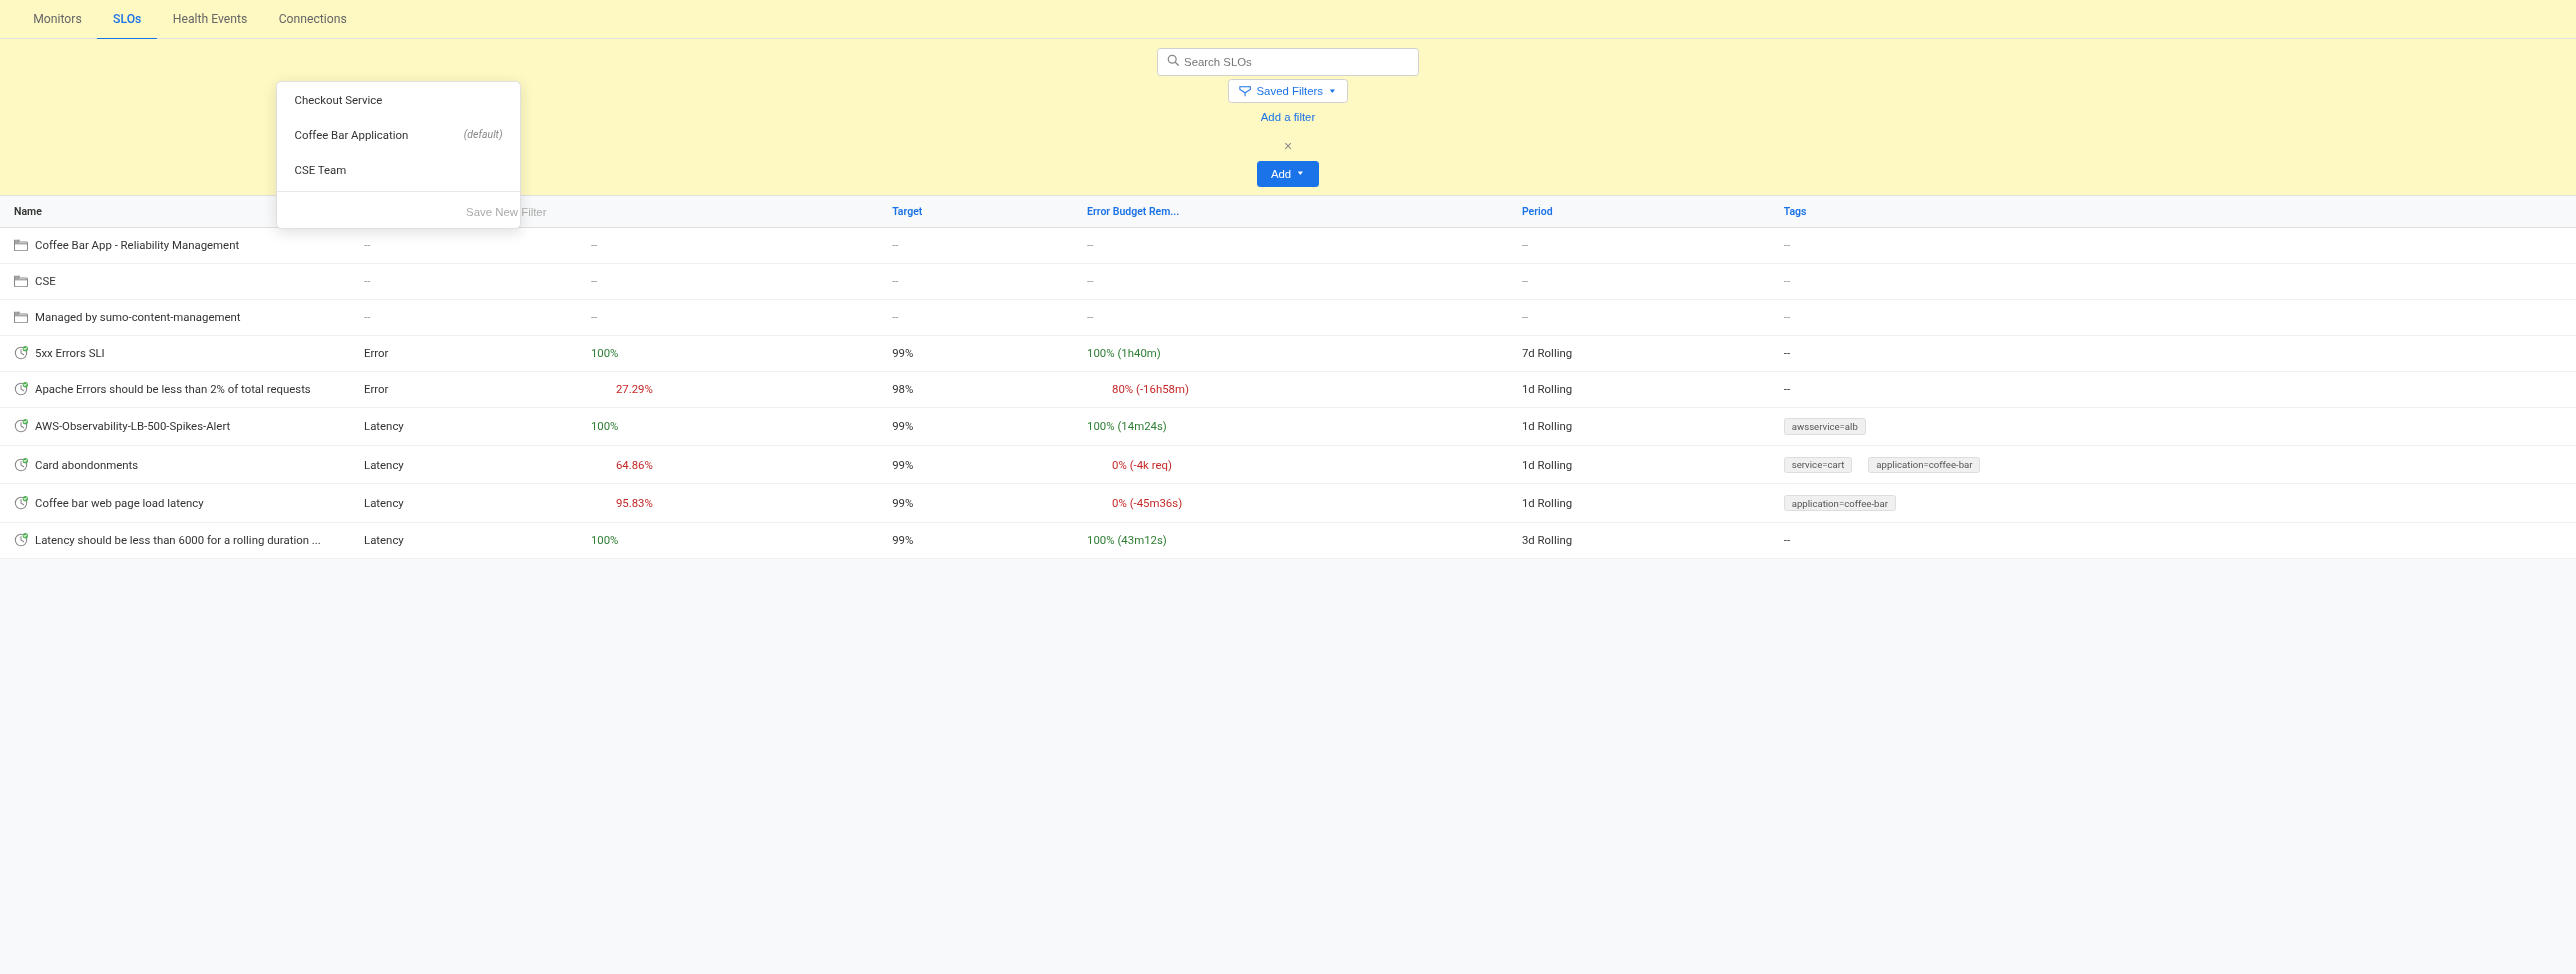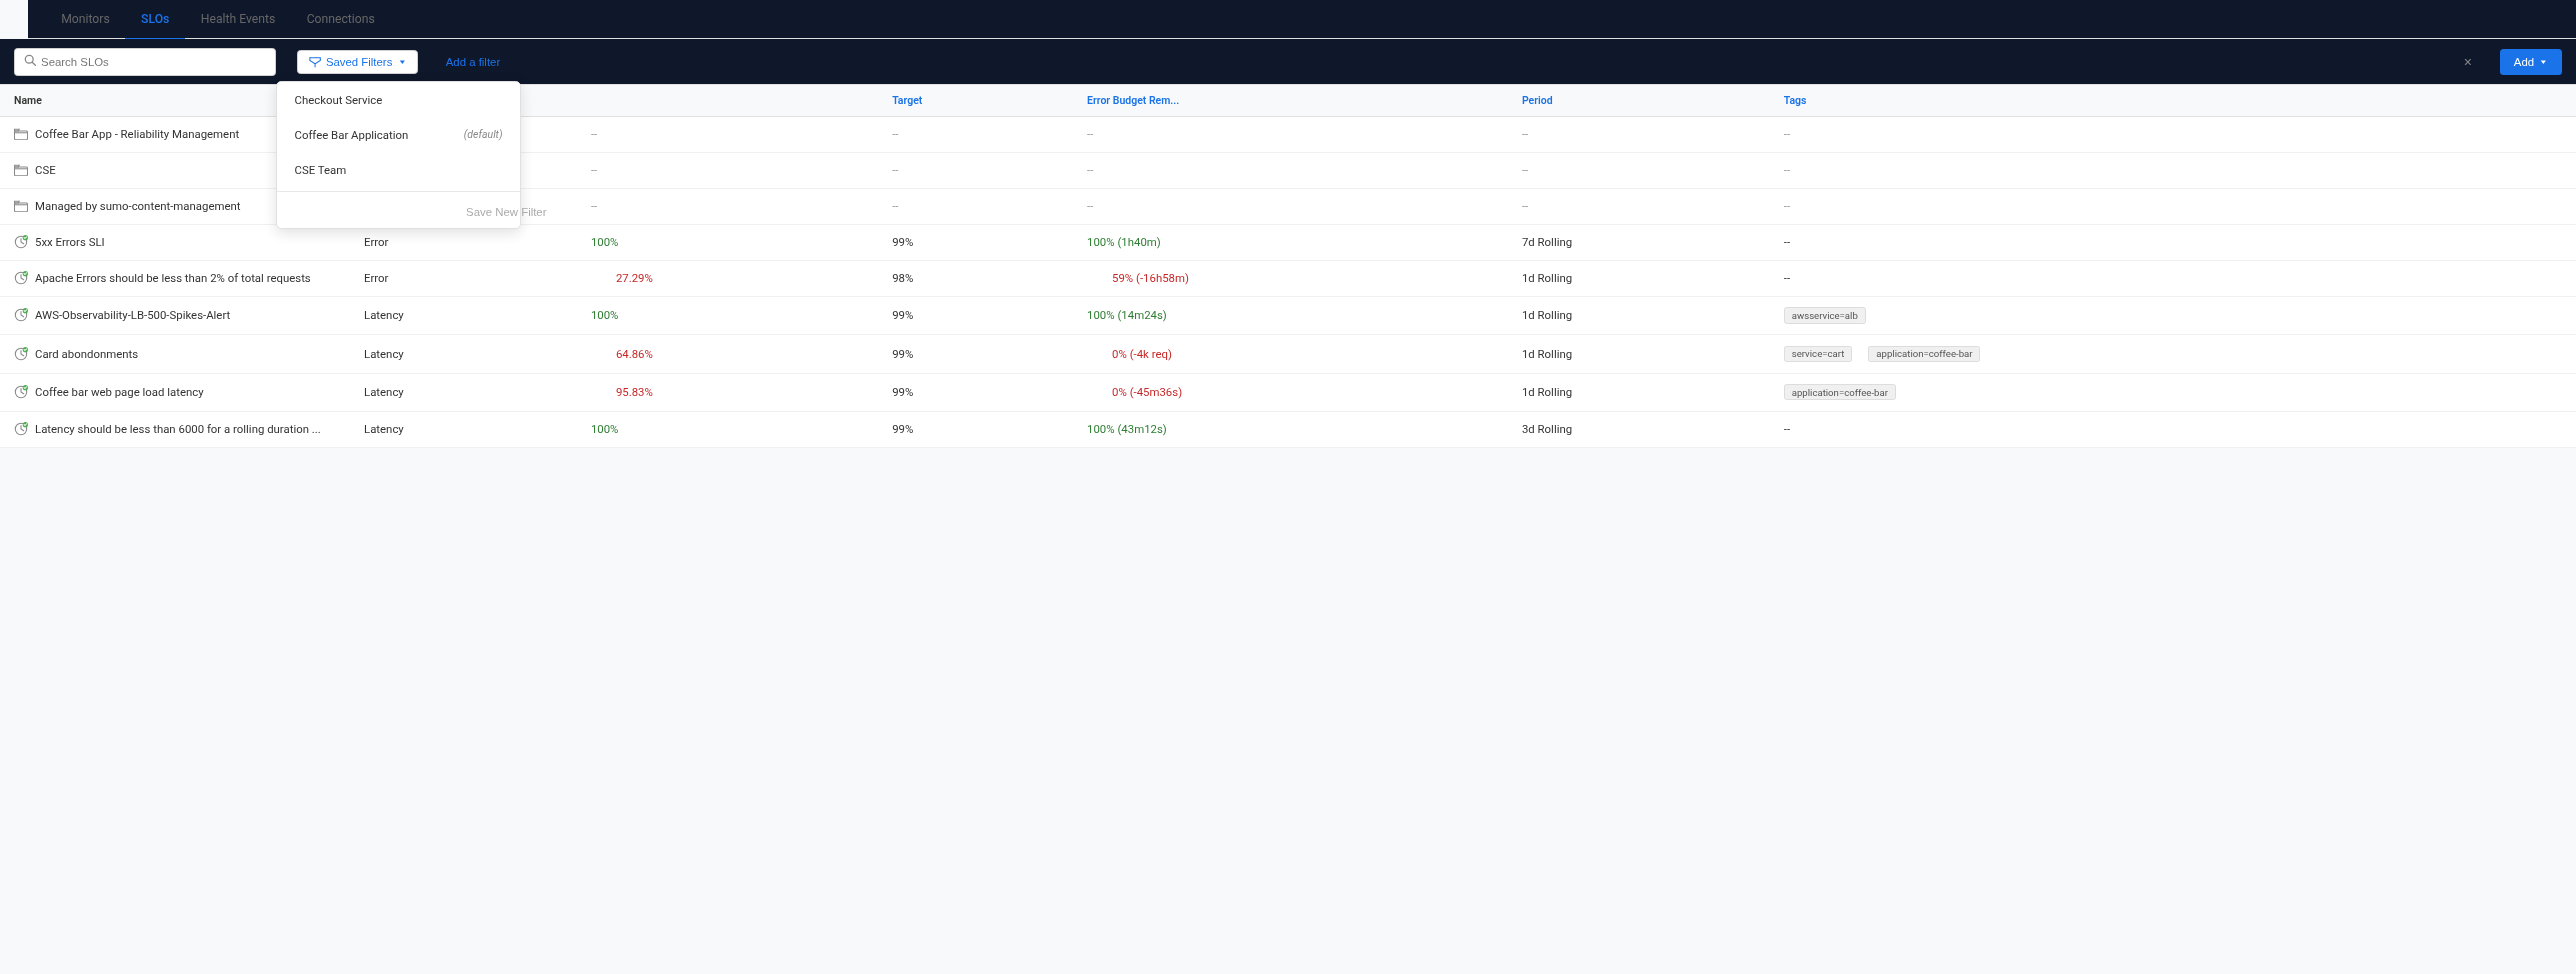--- a/index.html
+++ b/index.html
@@ -7,48 +7,48 @@
       font-family: -apple-system, BlinkMacSystemFont, 'Segoe UI', Roboto, sans-serif;
       font-size: 11.4px;
       background: #f8f9fa;
       color: #333;
     }
 
     
     .top-nav {
       display: flex;
       align-items: center;
-      background: #0f172a;
+      background: #fef9c3;
       border-bottom: 0.9px solid #e0e0e0;
       padding: 0 17.5px;
-      margin-left: 28px;
     }
     .top-nav .tab {
       padding: 12.2px 15.7px;
       cursor: pointer;
       color: #666;
       font-size: 12.2px;
       border-bottom: 1.7px solid transparent;
       margin-bottom: -0.9px;
     }
     .top-nav .tab.active {
       color: #1a73e8;
       border-bottom: 1.7px solid #1a73e8;
       font-weight: 500;
     }
 
     
     .toolbar {
       display: flex;
       align-items: center;
-      background: #0f172a;
+      background: #fef9c3;
       border-bottom: 0.9px solid #e0e0e0;
       padding: 8.7px 14px;
-      gap: 21px;
+      gap: 3px;
       position: relative;
+      flex-direction: column;
     }
     .search-box {
       display: flex;
       align-items: center;
       border: 0.9px solid #d0d0d0;
       border-radius: 3.5px;
       padding: 5.2px 8.7px;
       width: 262px;
       background: #fff;
       gap: 5.2px;
@@ -373,21 +373,21 @@
               <circle cx="13" cy="3" r="3" fill="#4caf50"></circle>
               <path d="M11.5 3 L12.5 4 L14.5 2" stroke="white" stroke-width="1.2" stroke-linecap="round" stroke-linejoin="round"></path>
             </svg>
           </span>
           <span>Apache Errors should be less than 2% of total requests</span>
         </div>
       </td>
       <td>Error</td>
       <td><span class="cell-red">27.29%</span></td>
       <td>98%</td>
-      <td><span class="cell-red">59% (-16h58m)</span></td>
+      <td><span class="cell-red">80% (-16h58m)</span></td>
       <td>1d Rolling</td>
       <td>--</td>
     </tr>
         <tr>
       <td>
         <div class="row-name">
           <span class="sli-icon">
             <svg width="14" height="14" viewBox="0 0 16 16" fill="none">
               <circle cx="8" cy="8" r="6.5" stroke="#888" stroke-width="1.2"></circle>
               <path d="M8 4 L8 8 L11 10" stroke="#888" stroke-width="1.2" stroke-linecap="round"></path>

